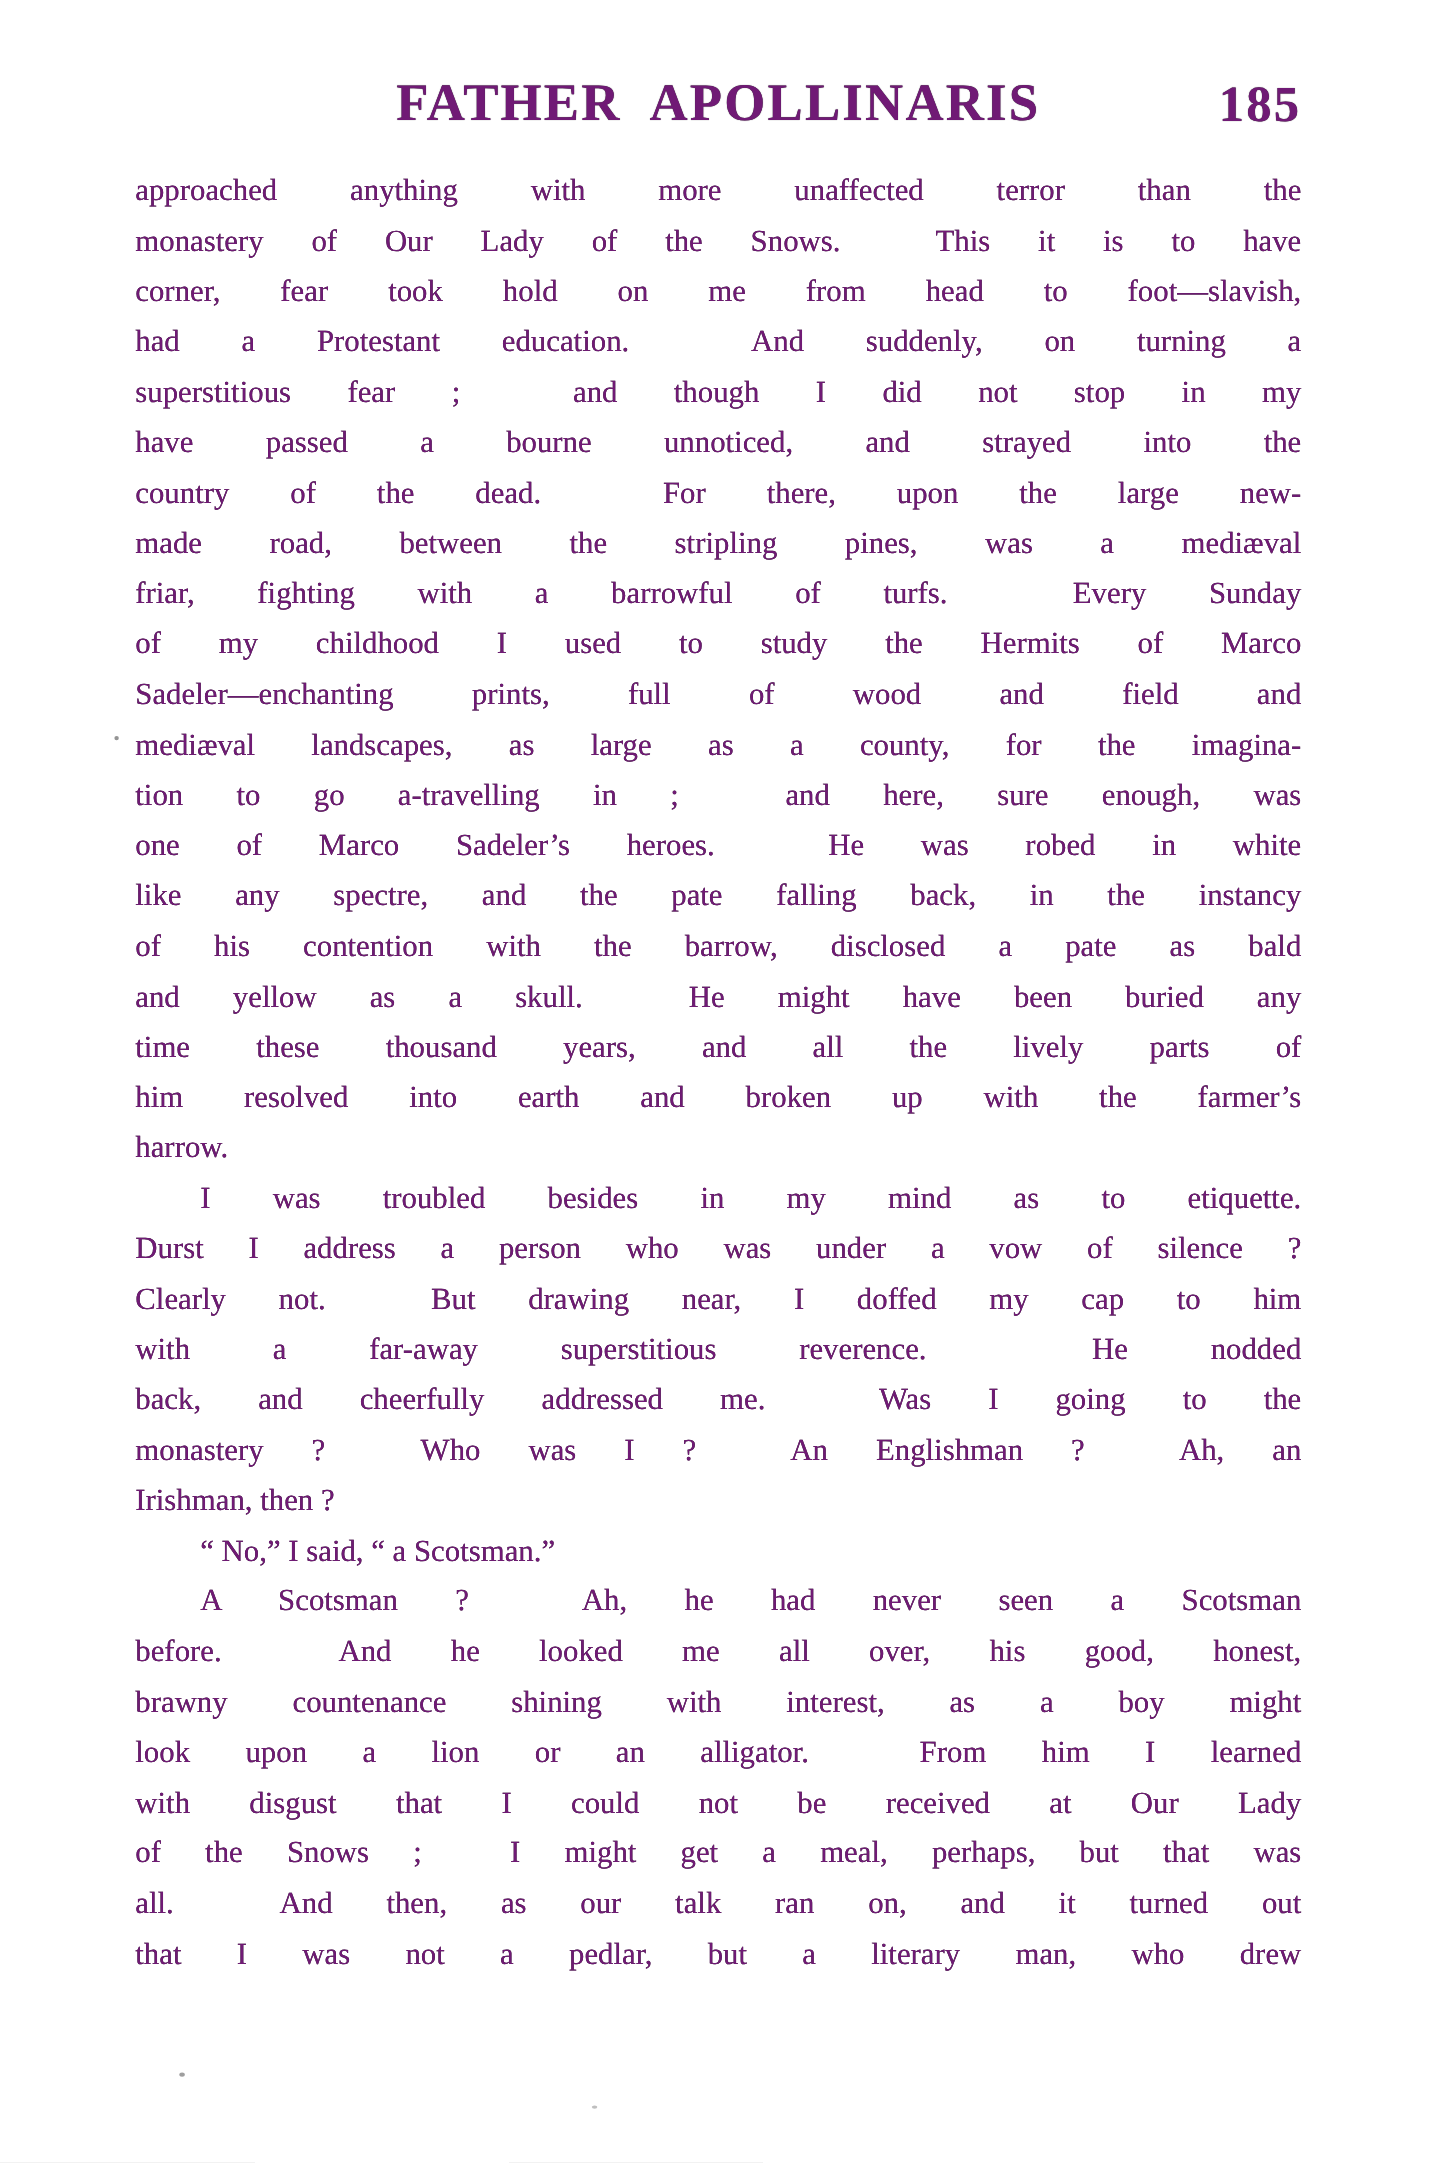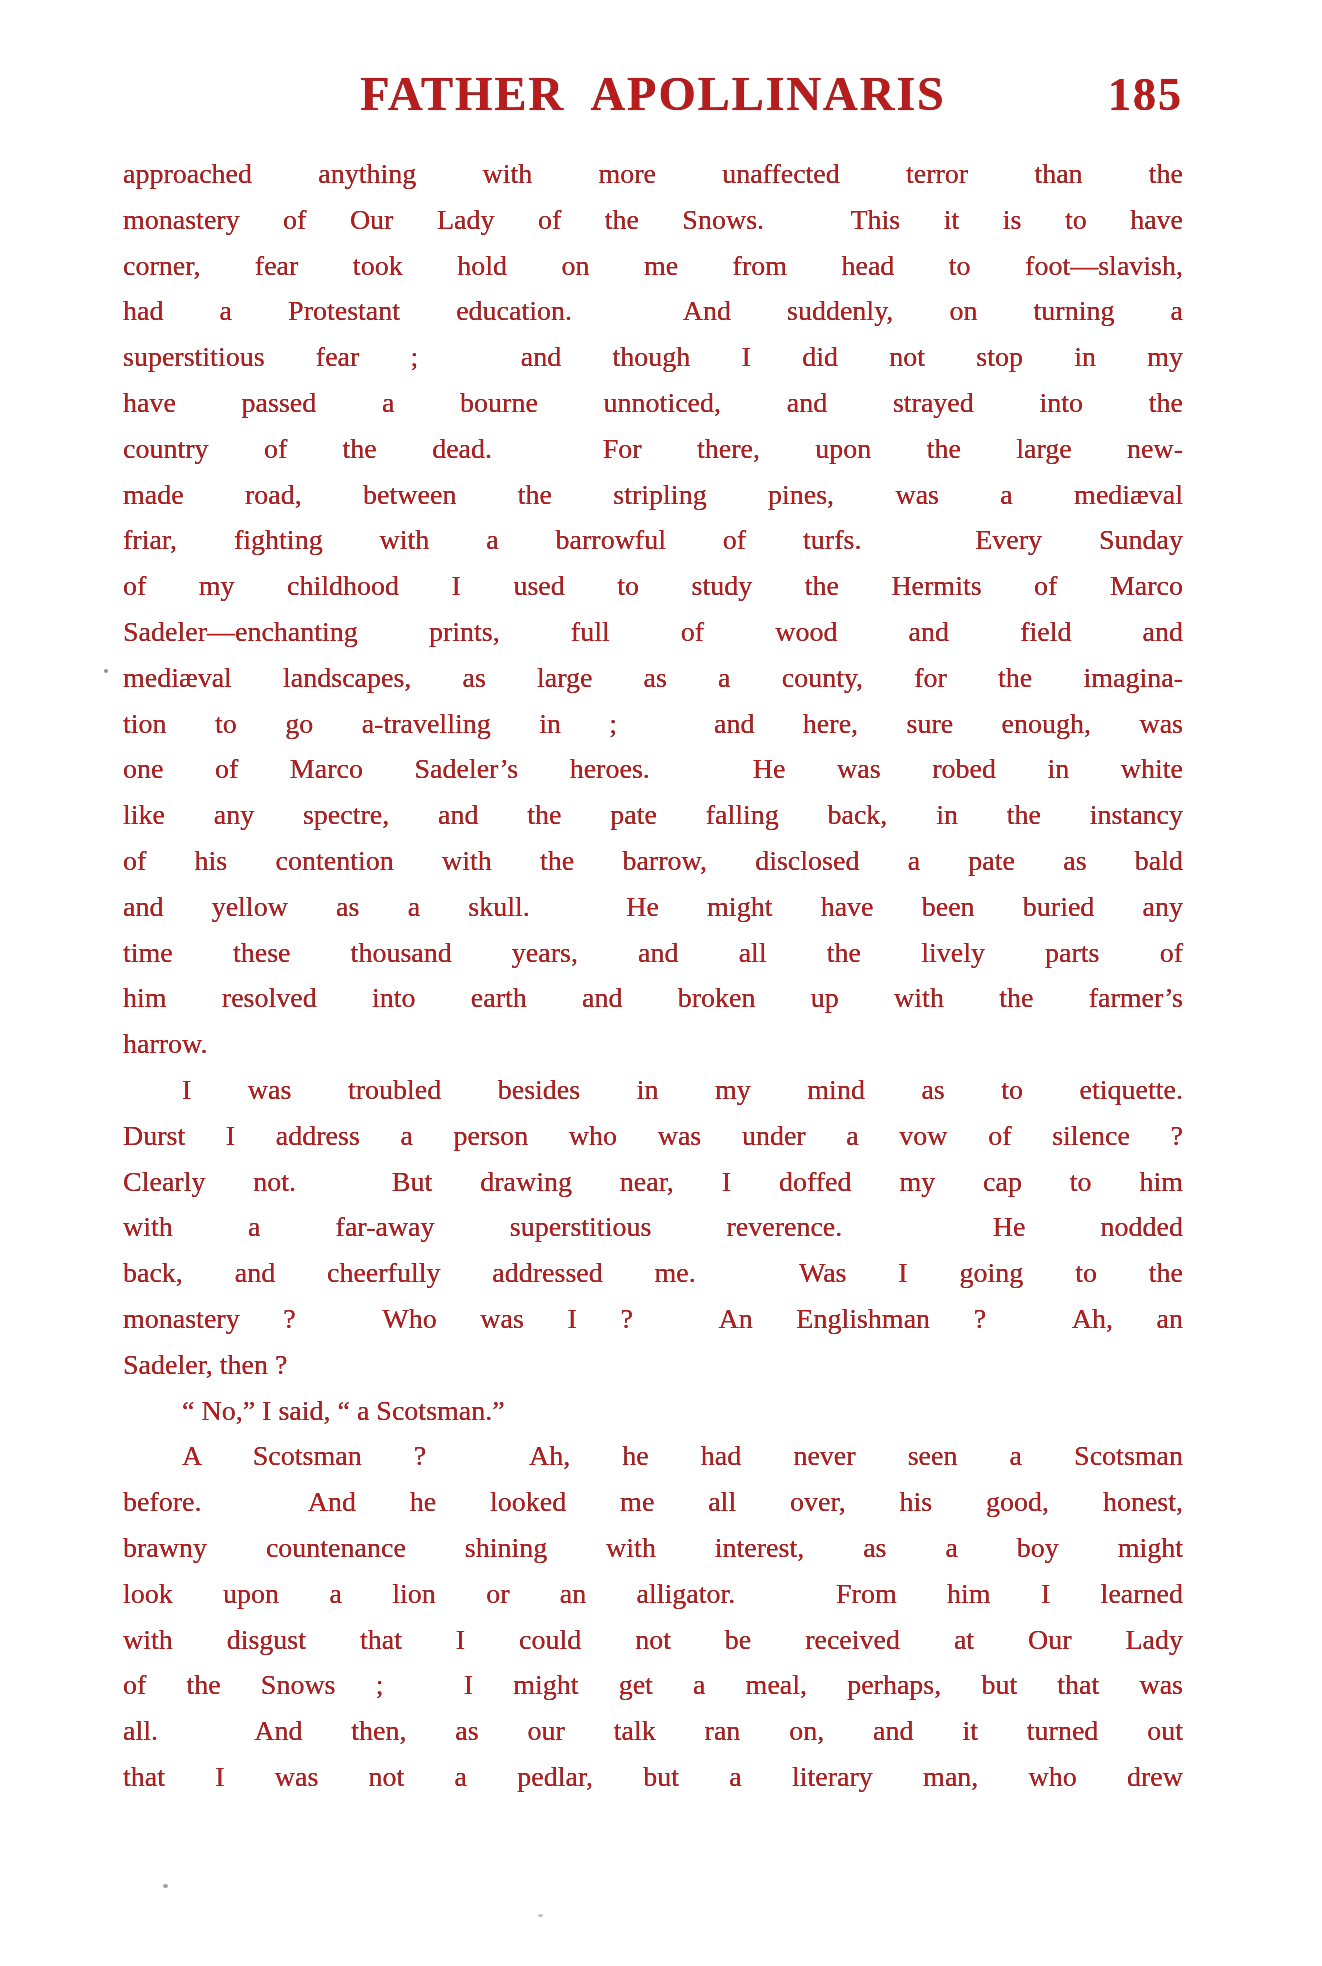--- a/index.html
+++ b/index.html
@@ -2,21 +2,21 @@
 <html><head>
 <meta charset="utf-8">
 <style>
   html, body { margin: 0; padding: 0; background: #e8e8e8; }
   .page {
     position: relative;
     width: 1322px;
     height: 1966px;
     margin: 0 auto;
     background: #ffffff;
-    color: #b91c1c;
+    color: #701a75;
     font-family: "Liberation Serif", "DejaVu Serif", serif;
     overflow: hidden;
   }
   .running-header {
     position: absolute;
     left: 123px;
     top: 70px;
     width: 1060px;
     height: 50px;
   }
@@ -101,21 +101,21 @@
     <div class="line">and yellow as a skull.  He might have been buried any</div>
     <div class="line">time these thousand years, and all the lively parts of</div>
     <div class="line">him resolved into earth and broken up with the farmer’s</div>
     <div class="line end">harrow.</div>
     <div class="line indent">I was troubled besides in my mind as to etiquette.</div>
     <div class="line">Durst I address a person who was under a vow of silence ?</div>
     <div class="line">Clearly not.  But drawing near, I doffed my cap to him</div>
     <div class="line">with a far-away superstitious reverence.  He nodded</div>
     <div class="line">back, and cheerfully addressed me.  Was I going to the</div>
     <div class="line">monastery ?  Who was I ?  An Englishman ?  Ah, an</div>
-    <div class="line end">Sadeler, then ?</div>
+    <div class="line end">Irishman, then ?</div>
     <div class="line indent end">“ No,” I said, “ a Scotsman.”</div>
     <div class="line indent">A Scotsman ?  Ah, he had never seen a Scotsman</div>
     <div class="line">before.  And he looked me all over, his good, honest,</div>
     <div class="line">brawny countenance shining with interest, as a boy might</div>
     <div class="line">look upon a lion or an alligator.  From him I learned</div>
     <div class="line">with disgust that I could not be received at Our Lady</div>
     <div class="line">of the Snows ;  I might get a meal, perhaps, but that was</div>
     <div class="line">all.  And then, as our talk ran on, and it turned out</div>
     <div class="line">that I was not a pedlar, but a literary man, who drew</div>
   </div>

